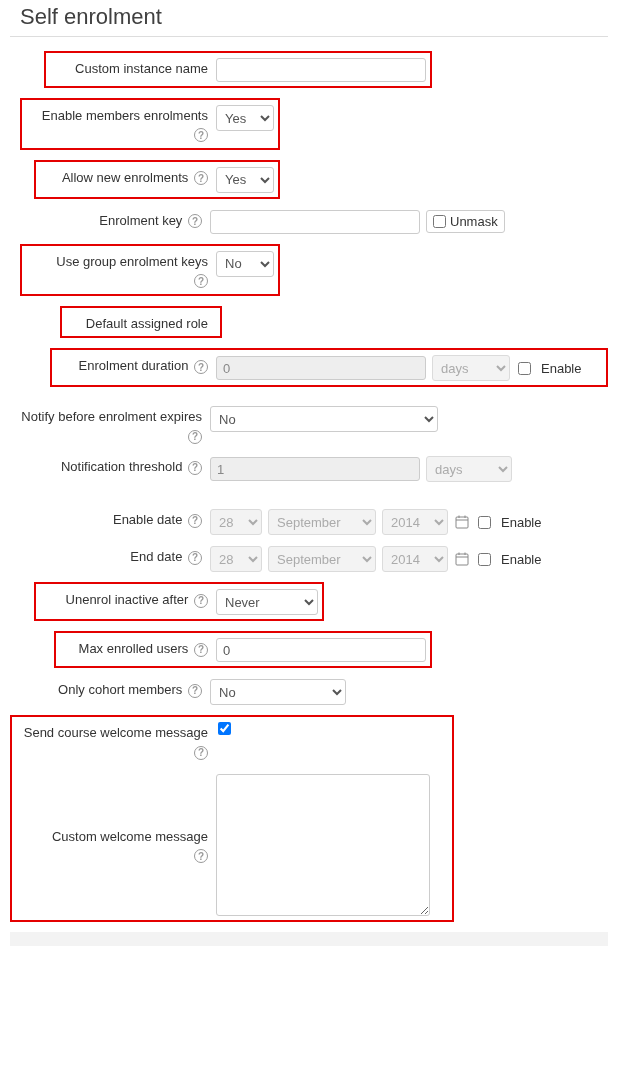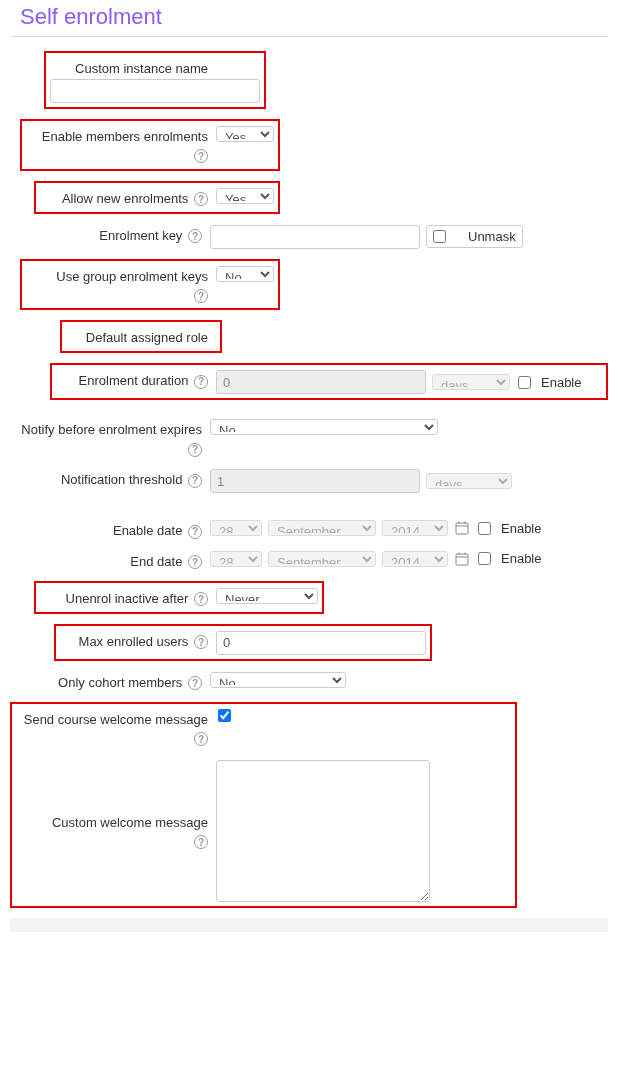--- a/index.html
+++ b/index.html
@@ -10,21 +10,21 @@
     font-size: 13px;
     background: #fff;
     width: 618px;
     color: #333;
   }
   .page { padding: 4px 0 20px 0; }
   h2.title {
     font-weight: 400;
     font-size: 22px;
     margin: 0 0 6px 20px;
-    color: #8b5cf6;
+    color: #404040;
   }
   hr.rule {
     border: none;
     border-top: 1px solid #ddd;
     margin: 0 10px 14px 10px;
   }
   .row {
     display: flex;
     align-items: flex-start;
     margin: 0 10px 10px 10px;
@@ -70,21 +70,21 @@
   }
   textarea {
     border: 1px solid #ccc;
     border-radius: 3px;
     padding: 4px 6px;
     font-size: 13px;
     font-family: inherit;
     resize: both;
   }
   select {
-    height: 16px;
+    height: 26px;
     border: 1px solid #ccc;
     border-radius: 3px;
     background: #fff;
     padding: 2px 4px;
     font-size: 13px;
     font-family: inherit;
     color: #555;
   }
   select.disabled, input.disabled {
     background: #eee;
@@ -111,21 +111,21 @@
   input[type=checkbox]{ margin:0 4px 0 2px; }
 </style>
 </head>
 <body>
 
 <div class="page">
   <h2 class="title">Self enrolment</h2>
   <hr class="rule">
 
   <div class="row">
-    <div class="hl" style="display:flex; align-items:flex-start; margin-left:34px;flex-direction:column;">
+    <div class="hl" style="display:flex; align-items:flex-start; margin-left:34px;">
       <div class="label-col" style="width:166px; min-width:166px;">
         <span>Custom instance name</span>
       </div>
       <div class="field-col">
         <input type="text" style="width: 210px;" value="">
       </div>
     </div>
   </div>
 
   <div class="row">
@@ -156,21 +156,21 @@
     </div>
   </div>
 
   <div class="row">
     <div class="label-col">
       <span>Enrolment key</span>
       <span class="help">?</span>
     </div>
     <div class="field-col">
       <input type="password" style="width: 210px;" value="">
-      <div style="border:1px solid #ccc; border-radius:3px; padding:3px 6px 3px 4px; display:flex; align-items:center; gap:18px;justify-content:flex-end;">
+      <div style="border:1px solid #ccc; border-radius:3px; padding:3px 6px 3px 4px; display:flex; align-items:center; gap:0;justify-content:flex-end;">
         <input type="checkbox" style="">
         <span class="check-label">Unmask</span>
       </div>
     </div>
   </div>
 
   <div class="row">
     <div class="hl" style="display:flex; align-items:flex-start; margin-left:10px;">
       <div class="label-col" style="width:190px; min-width:190px;">
         <span>Use group enrolment keys</span>
@@ -313,21 +313,21 @@
       <span class="help">?</span>
     </div>
     <div class="field-col">
       <select style="width:136px">
         <option>No</option>
       </select>
     </div>
   </div>
 
   <div class="row">
-    <div class="hl" style="display:flex; flex-direction:column; margin-left:0; width:507px;">
+    <div class="hl" style="display:flex; flex-direction:column; margin-left:0; width:444px;">
       <div style="display:flex; align-items:flex-start;">
         <div class="label-col" style="width:200px; min-width:200px;">
           <span>Send course welcome message</span>
           <span class="help-below"><span class="help">?</span></span>
         </div>
         <div class="field-col">
           <input type="checkbox" checked="" style="">
         </div>
       </div>
       <div style="display:flex; align-items:center; margin-top:12px;">

